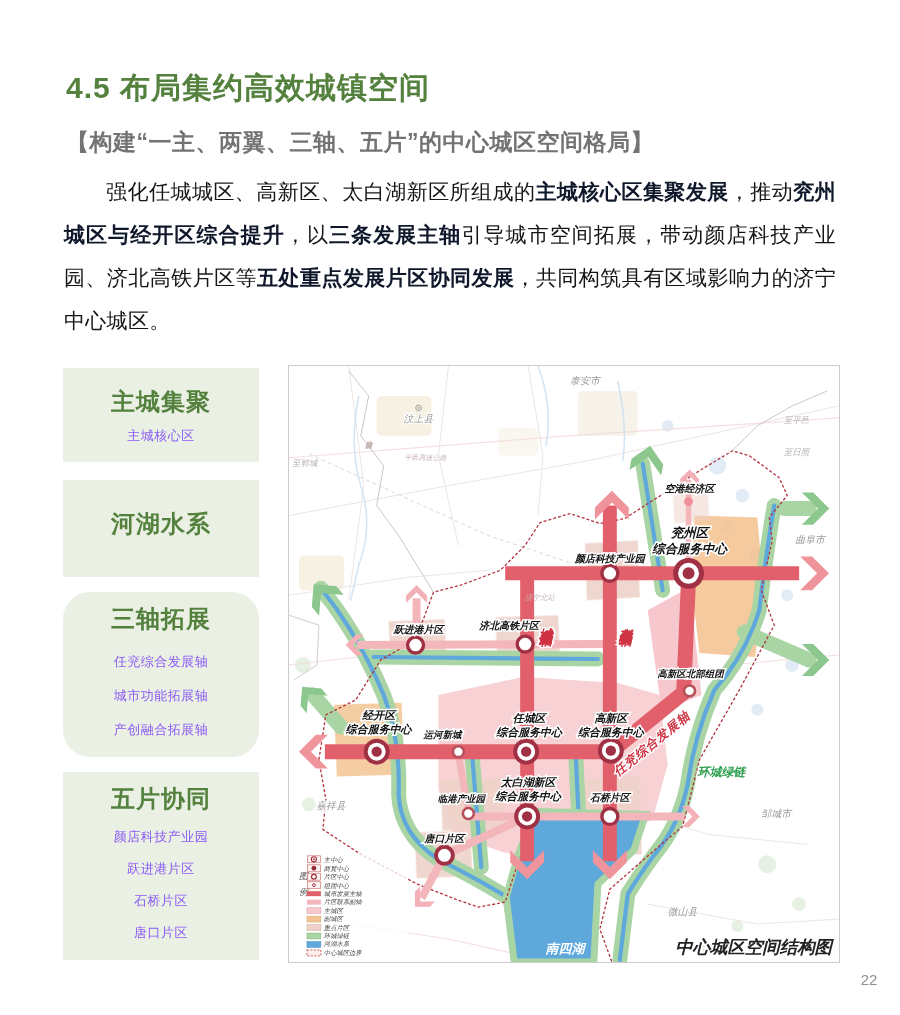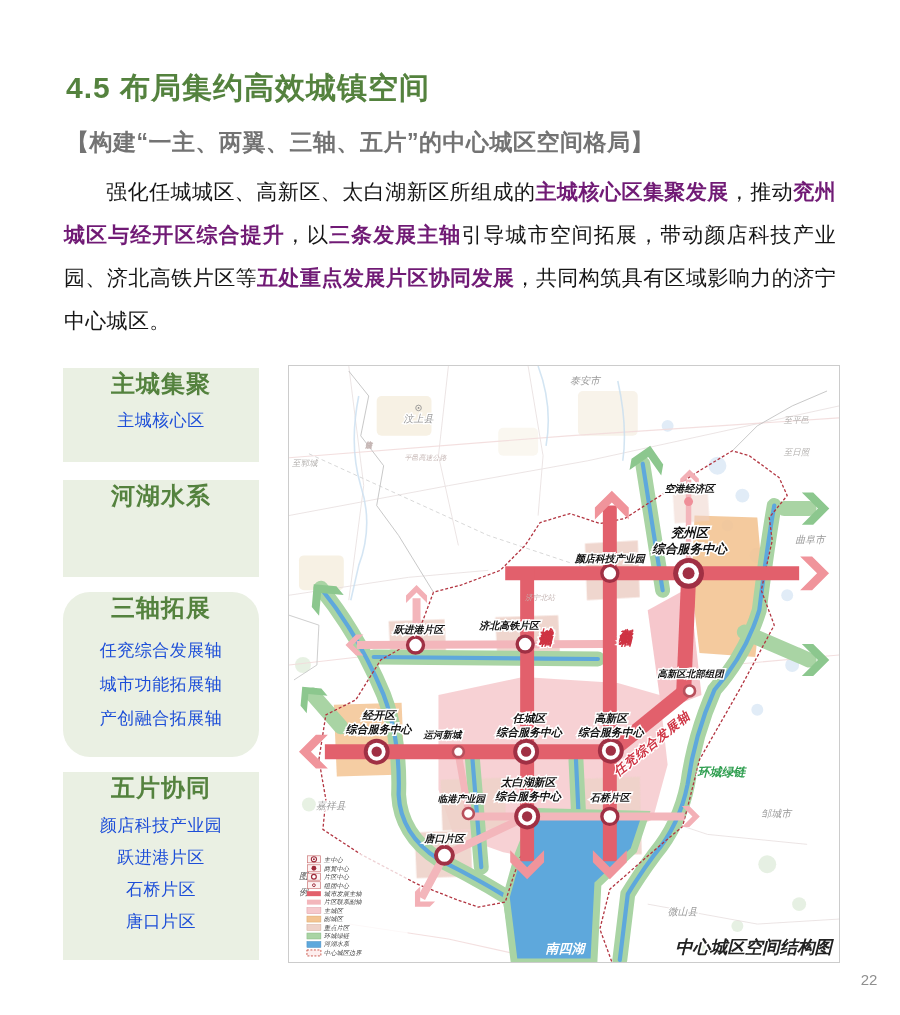--- a/index.html
+++ b/index.html
@@ -13,28 +13,28 @@
   }
   .h2{
     position:absolute;left:66px;top:127px;width:800px;margin:0;
     font-size:23px;font-weight:bold;color:#737373;letter-spacing:0.5px;
   }
   .body-text{
     position:absolute;left:64px;top:170px;width:772px;margin:0;
     font-size:21px;line-height:43px;color:#151515;text-align:justify;
     text-indent:2em;letter-spacing:0.3px;
   }
-  .body-text .em{color:#701a75;font-weight:bold;}
+  .body-text .em{color:#0f172a;font-weight:bold;}
   .sbox{
     position:absolute;left:63px;width:196px;background:#eaf0e3;
-    display:flex;flex-direction:column;align-items:center;
+    display:flex;flex-direction:column;align-items:center;justify-content:center;
     text-align:center;
   }
   .sbox .btitle{font-size:24px;font-weight:bold;color:#54823e;letter-spacing:1px;}
-  .sbox .bline{font-size:17px;color:#1d4ed8;letter-spacing:0.5px;}
+  .sbox .bline{font-size:13px;color:#8b5cf6;letter-spacing:0.5px;}
   #box1{top:368px;height:94px;}
   #box2{top:480px;height:97px;}
   #box3{top:592px;height:165px;border-radius:27px;}
   #box4{top:772px;height:188px;}
   #box1 .btitle,#box2 .btitle{margin-bottom:9px;}
   #box3 .btitle{margin-bottom:10px;}
   #box4 .btitle{margin-bottom:6px;}
   #box3 .bline{line-height:34px;}
   #box4 .bline{line-height:32px;}
   .map-wrap{

